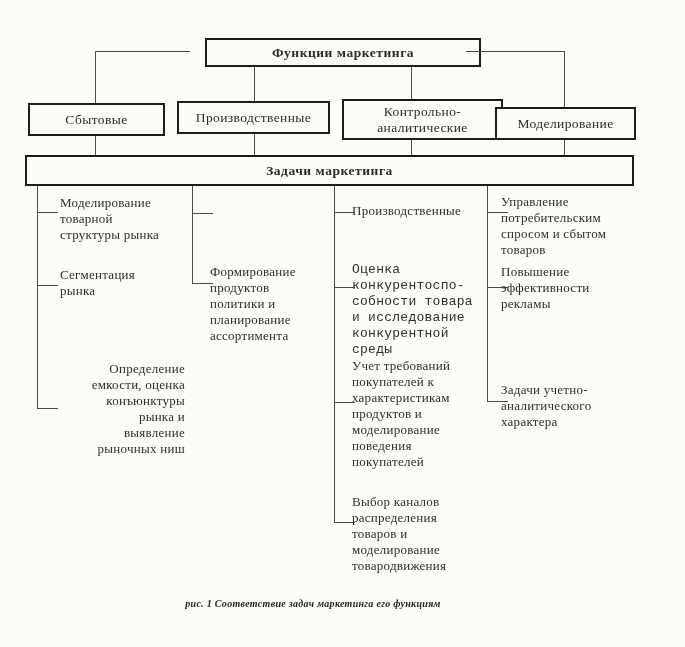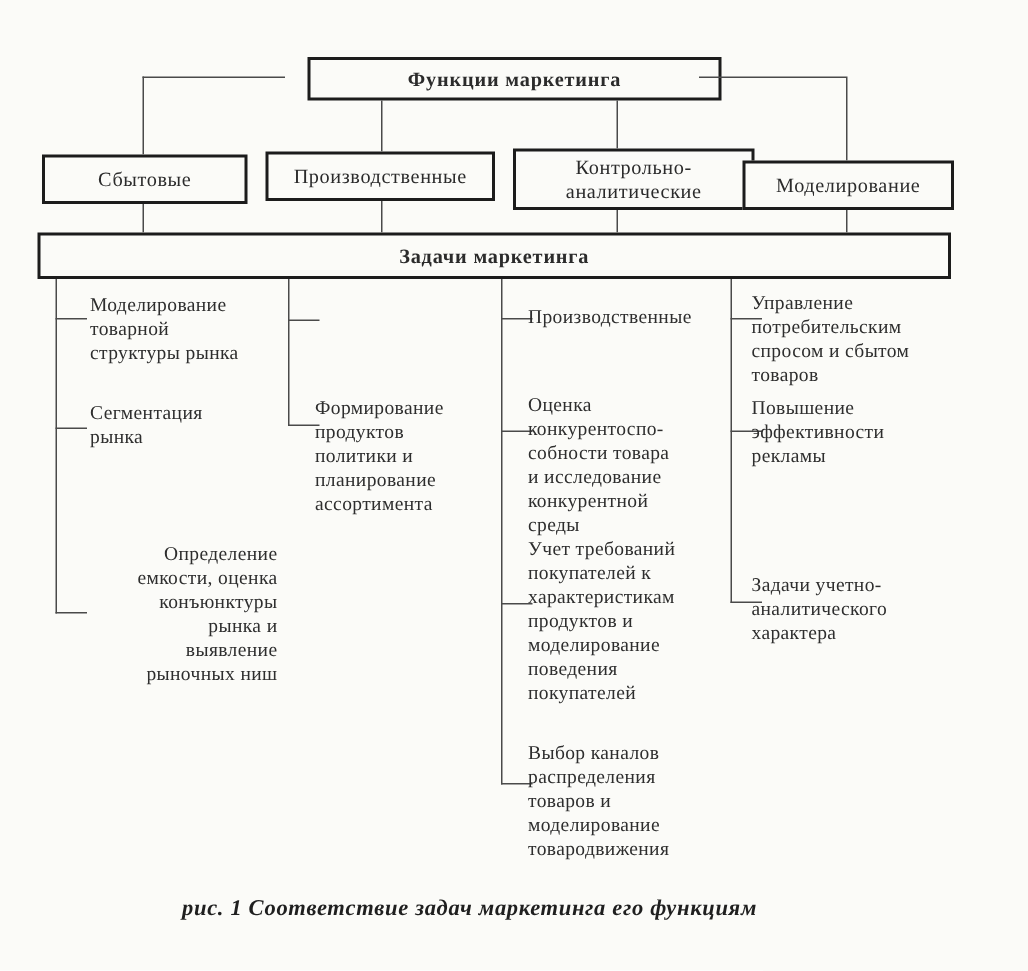--- a/index.html
+++ b/index.html
@@ -50,21 +50,21 @@
     letter-spacing: 0.02em;
     white-space: pre-line;
     color: #2e2e2e;
   }
   .caption {
     position: absolute;
     left: 0;
     top: 598px;
     width: 626px;
     text-align: center;
-    font-size: 15px;
+    font-size: 10px;
     font-weight: bold;
     font-style: italic;
     letter-spacing: 0.03em;
     color: #1f1f1f;
   }
 </style>
 </head>
 <body>
 
 <div id="canvas">
@@ -121,21 +121,21 @@
 выявление
 рыночных ниш</div>
 
   <div class="task" style="left:210px; top:264px; width:120px;">Формирование
 продуктов
 политики и
 планирование
 ассортимента</div>
 
   <div class="task" style="left:352px; top:203px; width:130px;">Производственные</div>
-  <div class="task" style="left:352px; top:262px; width:130px;">Оценка
+  <div class="task" style="left:352px; top:262px; width:130px;font-family:Liberation Mono, monospace;">Оценка
 конкурентоспо-
 собности товара
 и исследование
 конкурентной
 среды</div>
   <div class="task" style="left:352px; top:358px; width:130px;">Учет требований
 покупателей к
 характеристикам
 продуктов и
 моделирование

